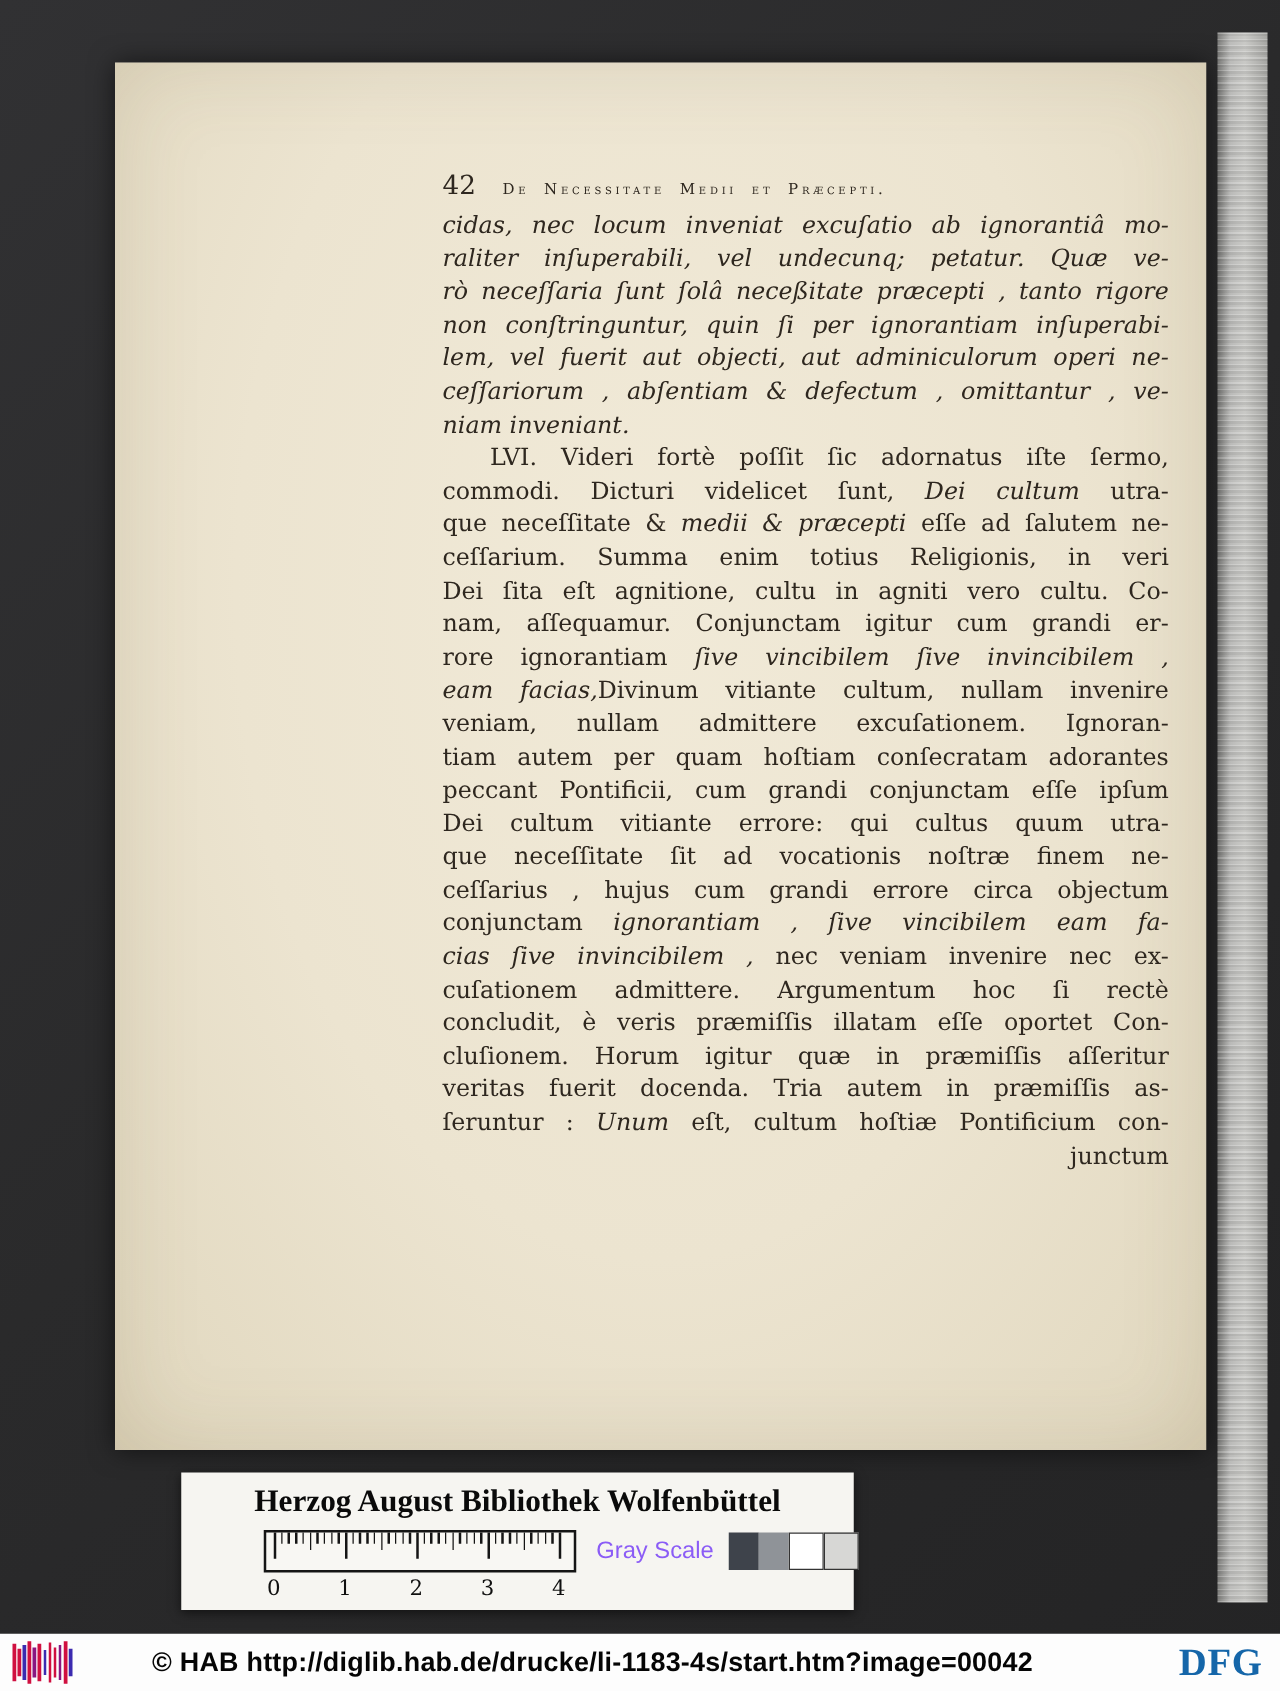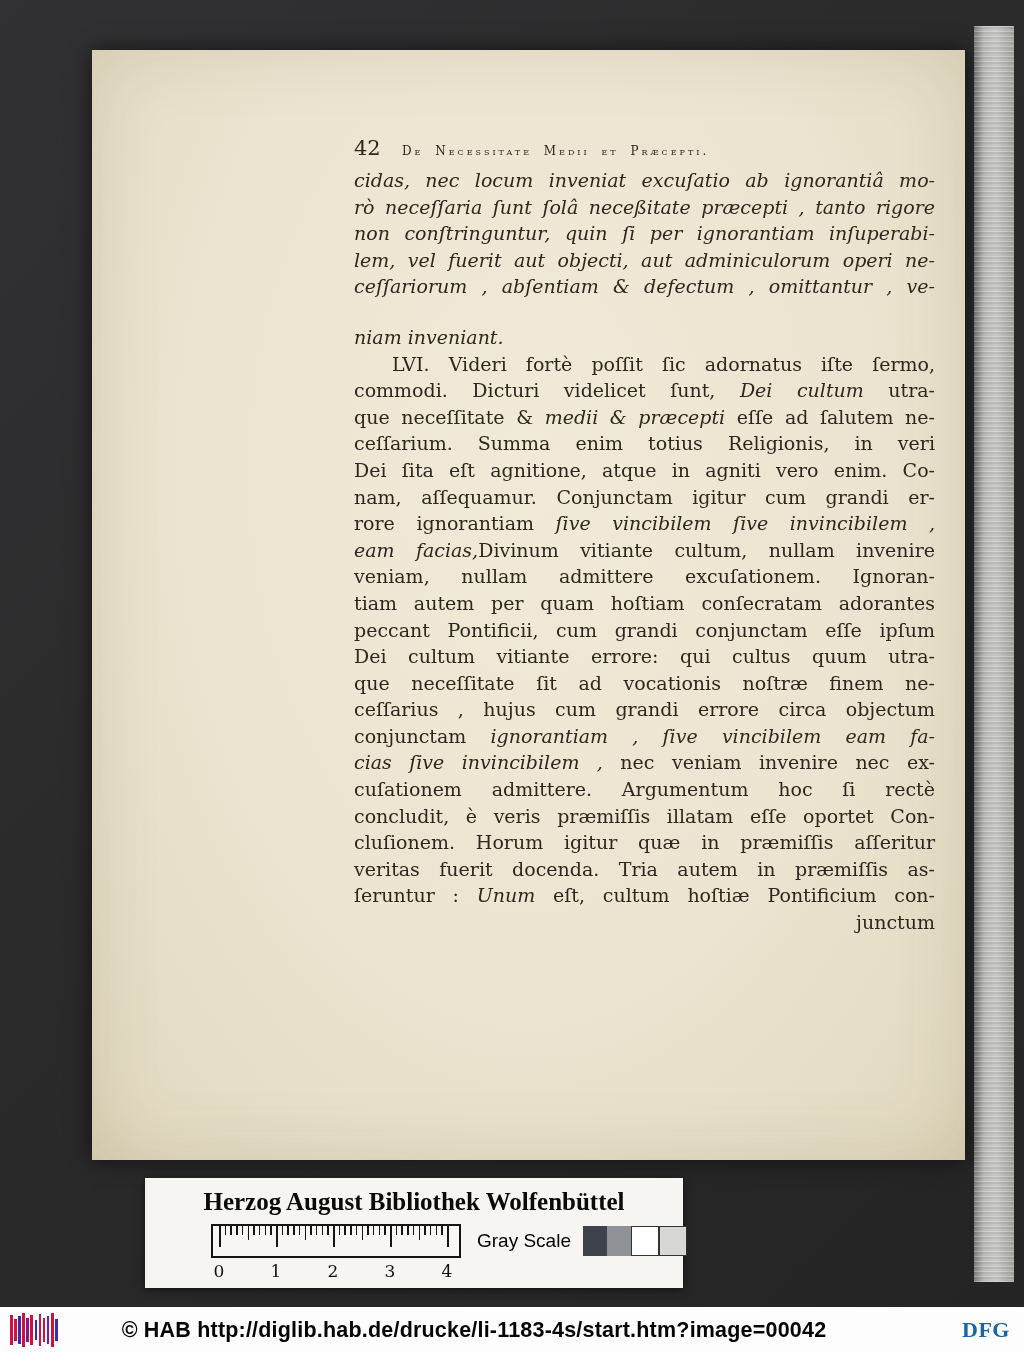--- a/index.html
+++ b/index.html
@@ -22,82 +22,83 @@
     position:absolute;left:92px;top:50px;width:873px;height:1110px;
     background:radial-gradient(ellipse at 50% 38%,#f1ead8 0%,#ece4d0 55%,#e3dac2 90%,#ded4ba 100%);
     box-shadow:0 0 20px rgba(0,0,0,.6), inset 0 0 70px rgba(110,95,60,.15);
   }
   .page-inner{padding:86px 30px 0 262px;}
   .page-header{display:flex;align-items:baseline;color:#2e271f;margin-bottom:7px;}
   .pagenum{font-size:21px;width:48px;}
   .runtitle{flex:1;font-variant:small-caps;letter-spacing:3px;word-spacing:5px;font-size:12px;}
   .text-block{font-size:19px;line-height:26.6px;color:#2e271f;}
   .line{text-align:justify;text-align-last:justify;}
-  .line.nojust{text-align:left;text-align-last:left;margin-top:24px;}
+  .line.nojust{text-align:left;text-align-last:left;}
   .line.right{text-align:right;text-align-last:right;}
   .line.indent{text-indent:38px;}
   .it{font-style:italic;}
   
   .label-card{
     position:absolute;left:145px;top:1178px;width:538px;height:110px;
     background:#f6f5f1;box-shadow:0 2px 8px rgba(0,0,0,.55);
   }
   .label-title{
     text-align:center;font-family:"Liberation Serif",serif;font-weight:bold;
     font-size:25px;margin-top:10px;color:#0a0a0a;
   }
   .label-row{display:flex;align-items:flex-start;margin:8px 0 0 66px;}
   .ruler-box{position:relative;width:246px;height:30px;border:2px solid #151515;background:#f8f7f3;box-sizing:content-box;}
   .tick{position:absolute;top:0;width:1.6px;background:#151515;}
   .tick.cm{height:21px;} .tick.half{height:14px;} .tick.mm{height:9px;}
   .nums{position:relative;height:22px;margin-top:3px;font-size:17px;color:#101010;width:250px;}
   .nums span{position:absolute;transform:translateX(-50%);}
-  .gs-label{font-family:"Liberation Sans",sans-serif;font-size:19px;color:#000000;margin:6px 12px 0 16px;white-space:nowrap;}
+  .gs-label{font-family:"Liberation Sans",sans-serif;font-size:19px;color:#8b5cf6;margin:6px 12px 0 16px;white-space:nowrap;}
   .gs-patches{display:flex;margin-top:2px;}
   .patch{height:30px;}
   .patch.bordered{border:1.5px solid #333;box-sizing:border-box;}
   
   .footer{
     position:absolute;left:0;bottom:0;width:1024px;height:46px;background:#fdfdfd;
     display:flex;align-items:center;box-sizing:border-box;padding:0 14px 0 10px;
   }
   .hab-logo{display:flex;align-items:center;gap:1.5px;height:40px;}
   .bar{width:2.6px;}
   .copyright{
     margin-left:64px;font-family:"Liberation Sans",sans-serif;font-size:21.5px;
     font-weight:600;color:#050505;letter-spacing:.2px;white-space:nowrap;
   }
   .dfg{
     margin-left:auto;font-family:"Liberation Serif",serif;font-weight:bold;
-    font-size:22px;color:#1566a9;letter-spacing:.5px;
+    font-size:31px;color:#1566a9;letter-spacing:.5px;
   }
 </style>
 </head>
 <body>
 
 <div class="edge-strip"></div>
 
 <div class="page">
   <div class="page-inner">
     <div class="page-header">
       <span class="pagenum">42</span>
       <span class="runtitle">De Necessitate Medii et Præcepti.</span>
     </div>
     <div class="text-block" id="text-block">
         <div class="line"><span class="it">cidas, nec locum inveniat excuſatio ab ignorantiâ mo-</span></div>
+        <div class="line"><span class="it">raliter inſuperabili, vel undecunq; petatur.  Quæ ve-</span></div>
         <div class="line"><span class="it">rò neceſſaria ſunt ſolâ neceßitate præcepti , tanto rigore</span></div>
         <div class="line"><span class="it">non conſtringuntur, quin ſi per ignorantiam inſuperabi-</span></div>
         <div class="line"><span class="it">lem, vel fuerit aut objecti, aut adminiculorum operi ne-</span></div>
         <div class="line"><span class="it">ceſſariorum , abſentiam &amp; defectum , omittantur , ve-</span></div>
         <div class="line nojust"><span class="it">niam inveniant.</span></div>
         <div class="line indent"><span>LVI.   Videri fortè poſſit ſic adornatus iſte ſermo,</span></div>
         <div class="line"><span>commodi.  Dicturi videlicet ſunt, </span><span class="it">Dei cultum</span><span> utra-</span></div>
         <div class="line"><span>que neceſſitate &amp; </span><span class="it">medii &amp; præcepti</span><span> eſſe ad ſalutem ne-</span></div>
         <div class="line"><span>ceſſarium.   Summa enim totius Religionis, in veri</span></div>
-        <div class="line"><span>Dei ſita eſt agnitione, atque in agniti vero enim.  Co-</span></div>
+        <div class="line"><span>Dei ſita eſt agnitione, cultu in agniti vero cultu.  Co-</span></div>
         <div class="line"><span>nam, aſſequamur.  Conjunctam igitur cum grandi er-</span></div>
         <div class="line"><span>rore ignorantiam </span><span class="it">ſive vincibilem ſive invincibilem ,</span></div>
         <div class="line"><span class="it">eam facias,</span><span>Divinum vitiante cultum, nullam invenire</span></div>
         <div class="line"><span>veniam, nullam admittere excuſationem.   Ignoran-</span></div>
         <div class="line"><span>tiam autem per quam hoſtiam conſecratam adorantes</span></div>
         <div class="line"><span>peccant Pontificii, cum grandi conjunctam eſſe ipſum</span></div>
         <div class="line"><span>Dei cultum vitiante errore:  qui cultus quum utra-</span></div>
         <div class="line"><span>que neceſſitate ſit ad vocationis noſtræ finem ne-</span></div>
         <div class="line"><span>ceſſarius , hujus cum grandi errore circa objectum</span></div>
         <div class="line"><span>conjunctam </span><span class="it">ignorantiam , ſive vincibilem eam fa-</span></div>

